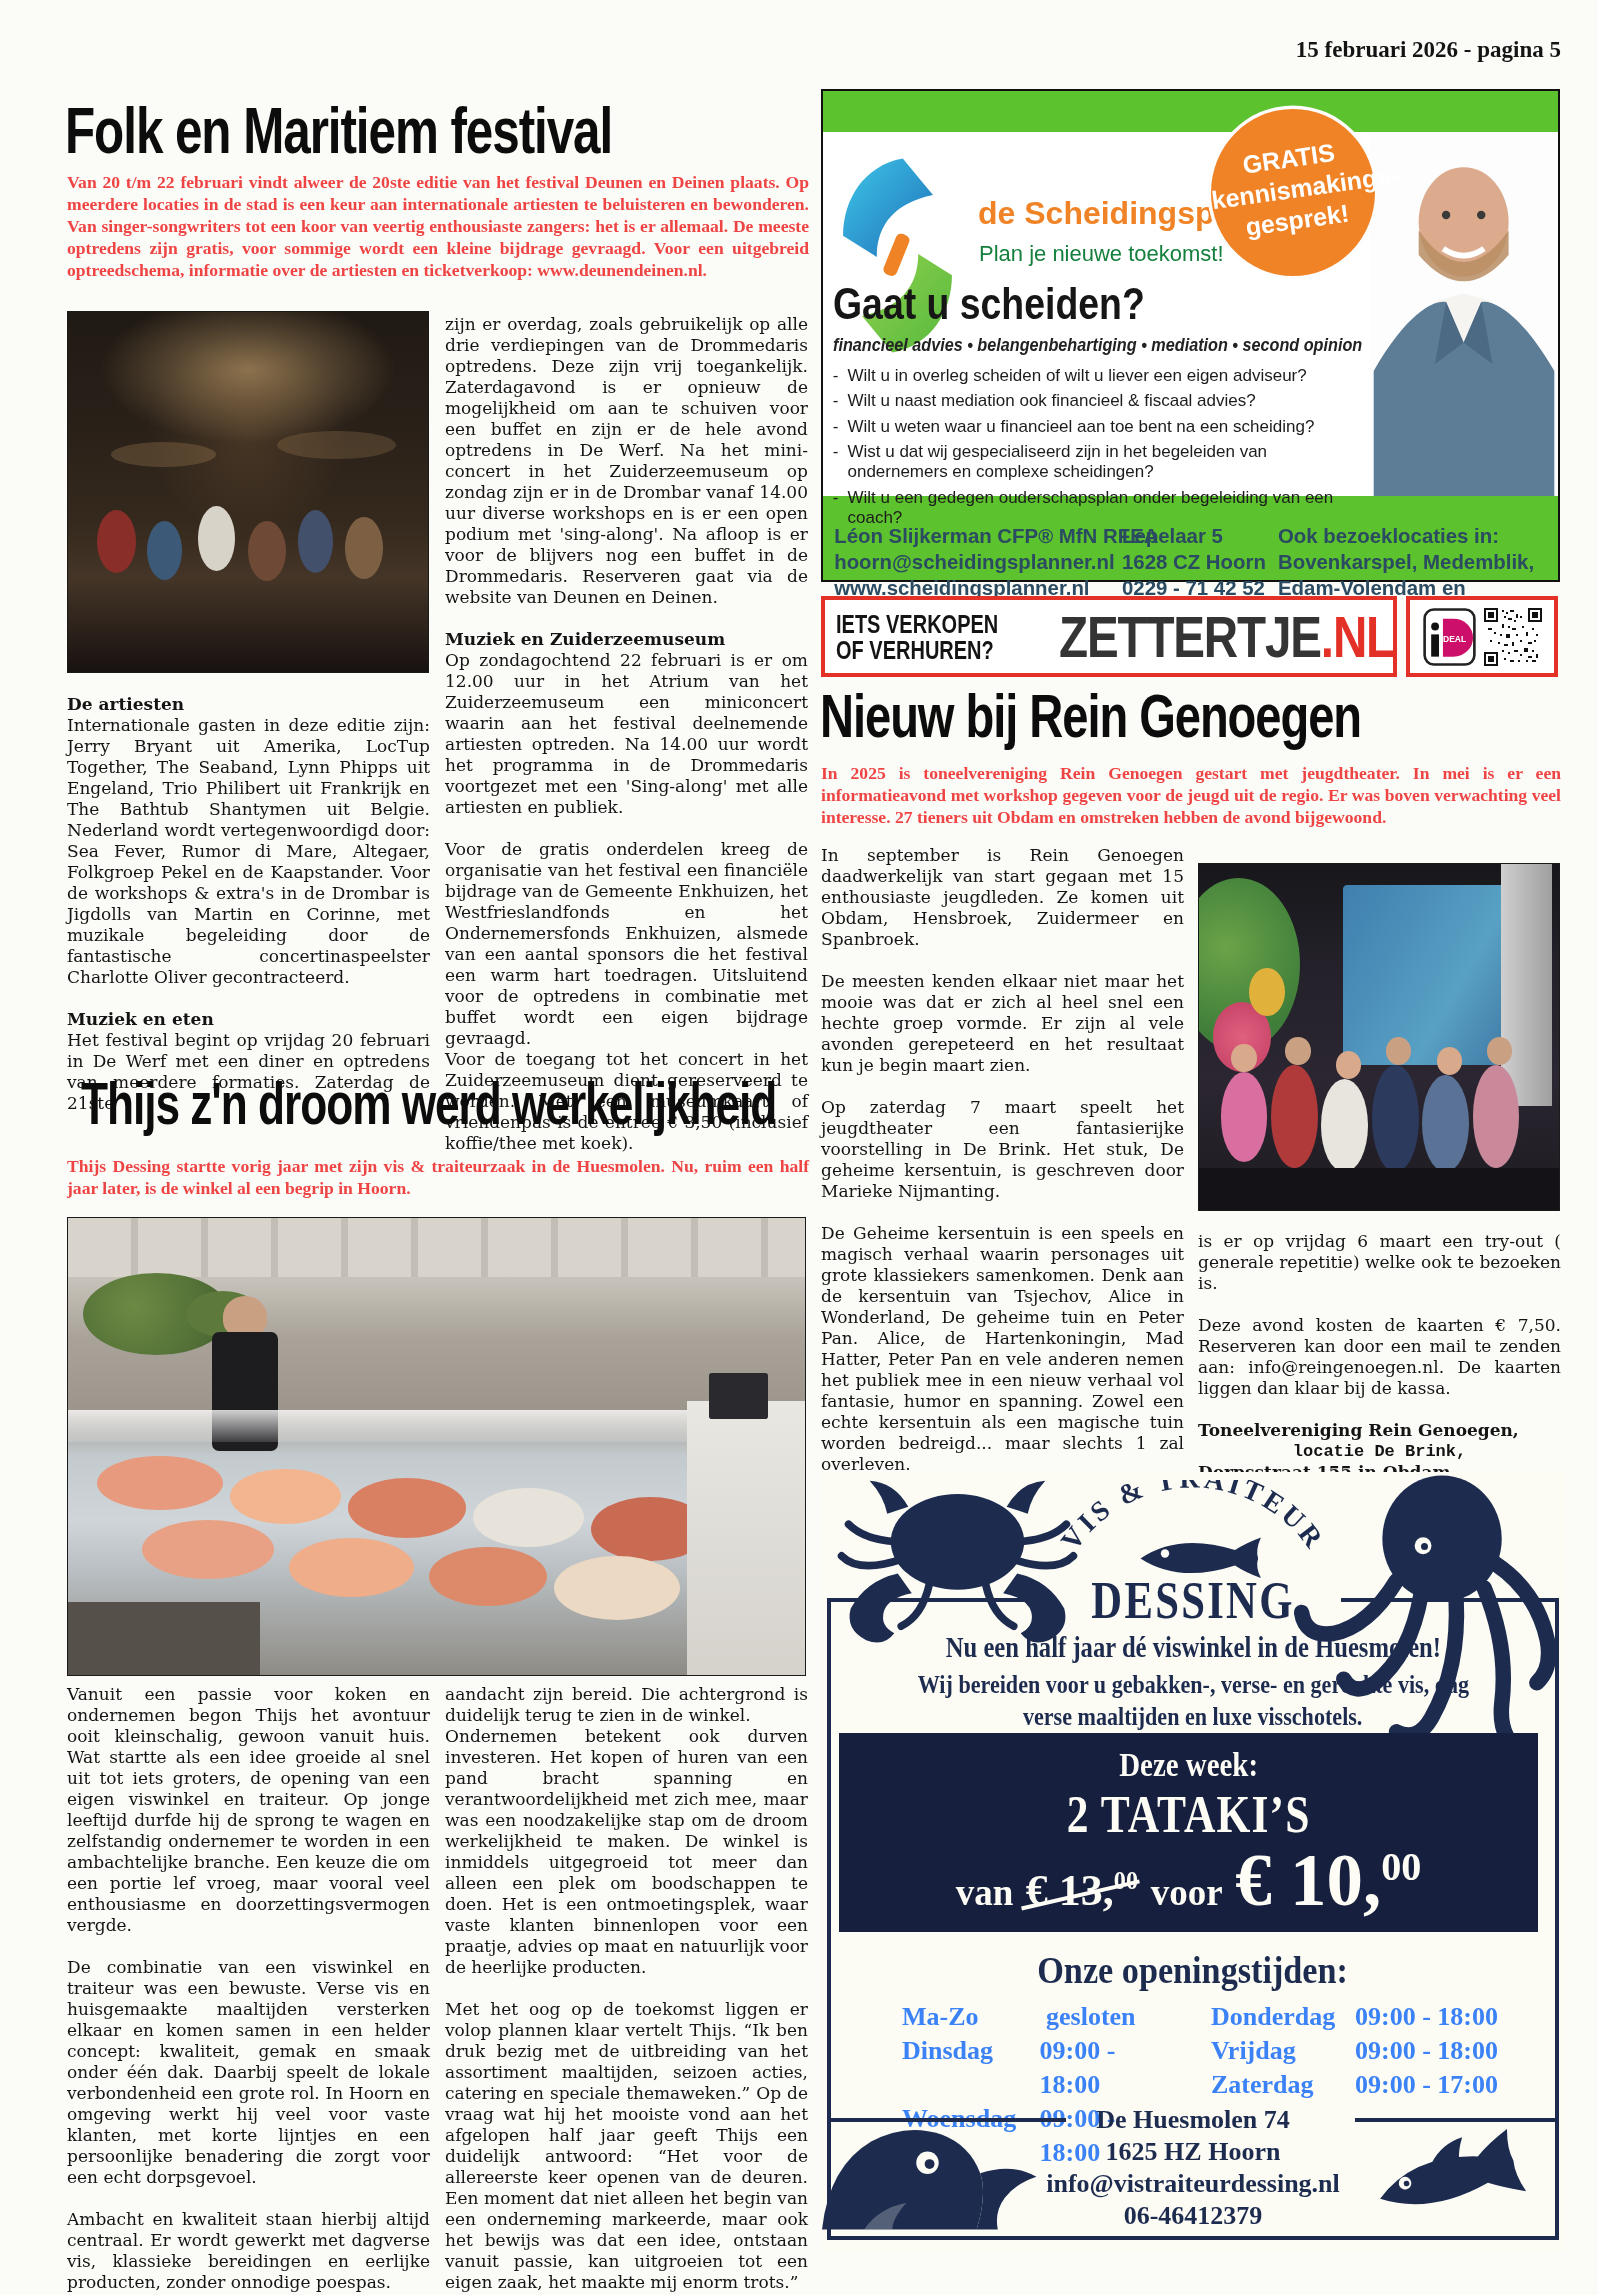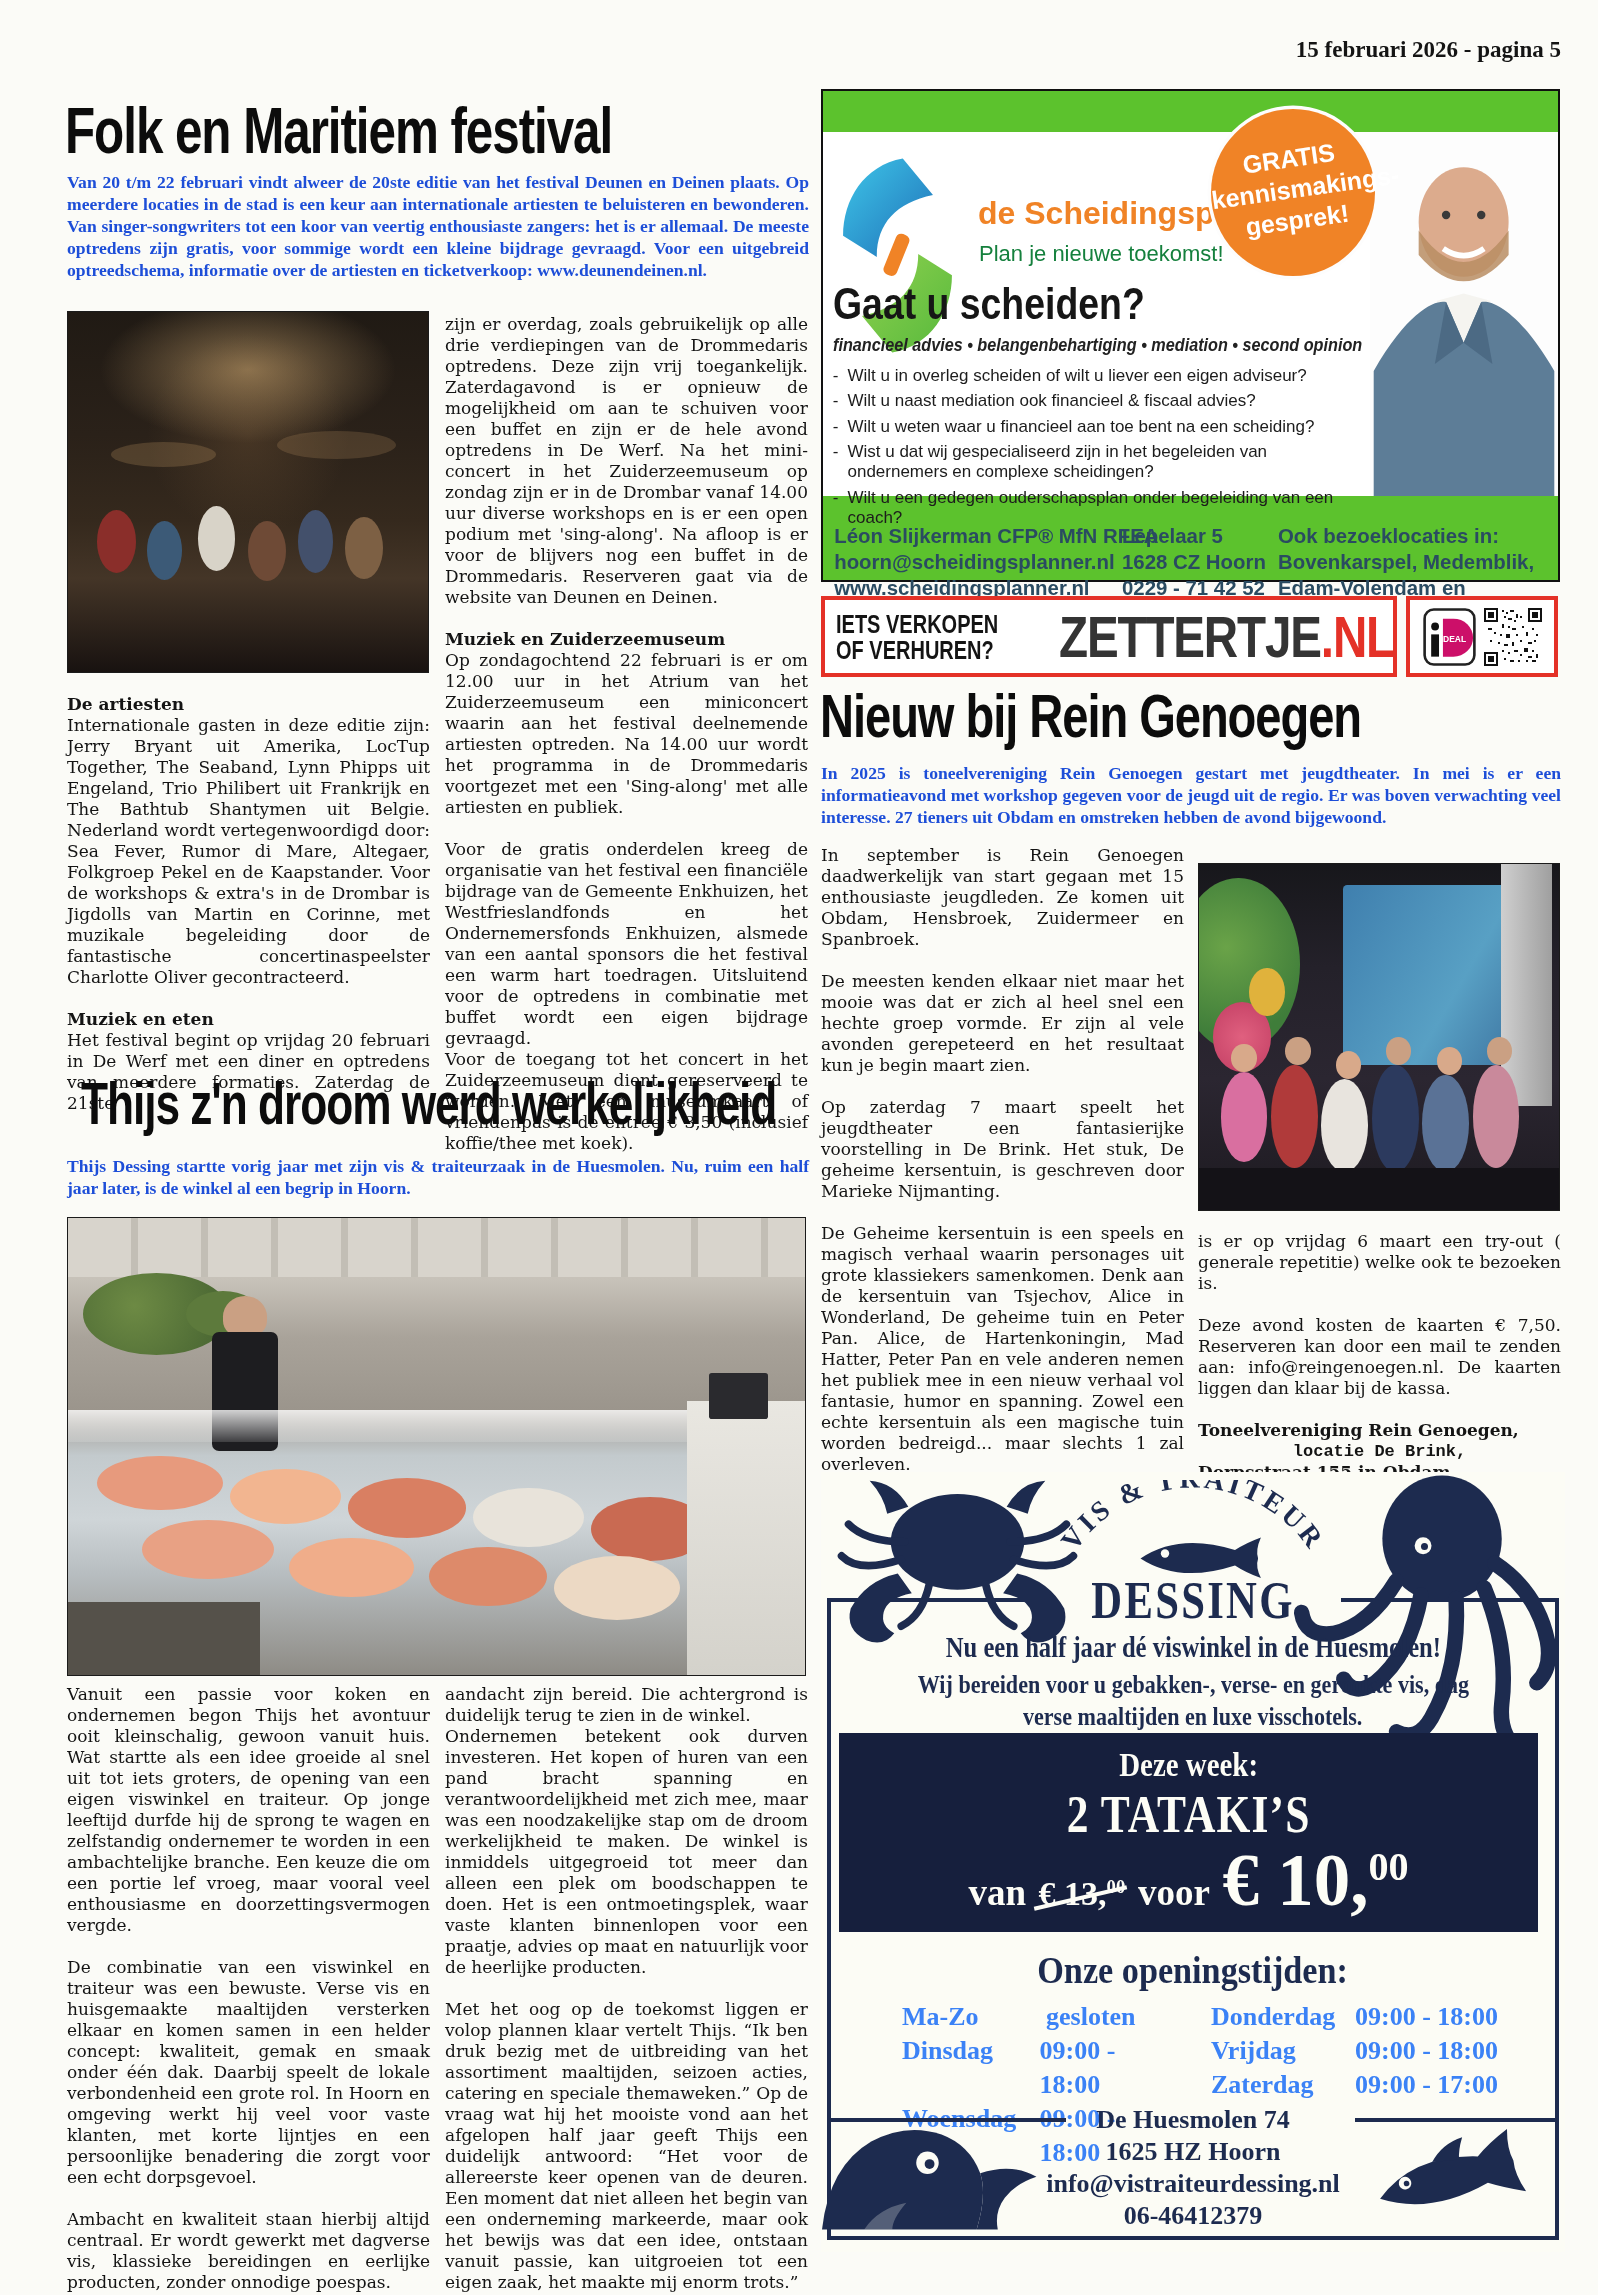--- a/index.html
+++ b/index.html
@@ -3,21 +3,21 @@
 <meta charset="utf-8">
 <style>
   html,body{margin:0;padding:0;}
   body{width:1599px;height:2295px;position:relative;overflow:hidden;background:#fbfbf7;
        font-family:"DejaVu Serif",serif;color:#141414;}
   .abs{position:absolute;}
   .headline{font-family:"Liberation Sans",sans-serif;font-weight:900;color:#0c0c0c;white-space:nowrap;}
   .cond{display:inline-block;transform-origin:0 50%;}
   .ccond{display:inline-block;transform-origin:50% 50%;}
   .intro{font-family:"Liberation Serif",serif;font-weight:bold;font-size:17.6px;line-height:22px;
-         color:#1d4ed8;text-align:justify;}
+         color:#ef4444;text-align:justify;}
   .bodycol{font-size:17px;line-height:21px;text-align:justify;}
   .bodycol p{margin:0;}
   .bodycol p.gap{margin-top:21px;}
   .bodycol .bh{font-weight:bold;}
   .photo{border:1.4px solid #1b1b1b;overflow:hidden;}
   .blob{position:absolute;border-radius:50%;}
   
   .sp-ad{border:2.1px solid #101010;background:#fff;}
   .sp-sans{font-family:"Liberation Sans",sans-serif;}
   .sp-bullet{display:flex;gap:9px;font-size:17px;line-height:20.4px;margin-bottom:4.9px;color:#1c1c1c;}
@@ -401,21 +401,21 @@
 
   <div class="navybox" style="left:18px;right:27px;top:261px;height:199px;">
     <div style="margin-top:12.6px;font-size:34px;font-weight:bold;">
       <span class="ccond" style="transform:scaleX(.85);">Deze week:</span>
     </div>
     <div style="font-size:53px;font-weight:bold;letter-spacing:1.4px;">
       <span class="ccond" style="transform:scaleX(.82);">2 TATAKI’S</span>
     </div>
     <div style="display:flex;justify-content:center;align-items:baseline;gap:12.6px;margin-top:-4.2px;font-weight:bold;">
       <span style="font-size:37px;">van</span>
-      <span class="price-old" style="font-size:34px;"><span>€ 13,</span><sup class="cent">00</sup></span>
+      <span class="price-old" style="font-size:44px;"><span>€ 13,</span><sup class="cent">00</sup></span>
       <span style="font-size:37px;">voor</span>
       <span style="font-size:73px;"><span>€ 10,</span><sup class="cent">00</sup></span>
     </div>
   </div>
 
   <div class="des-center" style="top:476px;font-size:38px;font-weight:bold;white-space:nowrap;">
     <span class="ccond" style="transform:scaleX(.9);">Onze openingstijden:</span>
   </div>
 
   <div class="abs" style="left:81px;top:528px;width:274px;">

